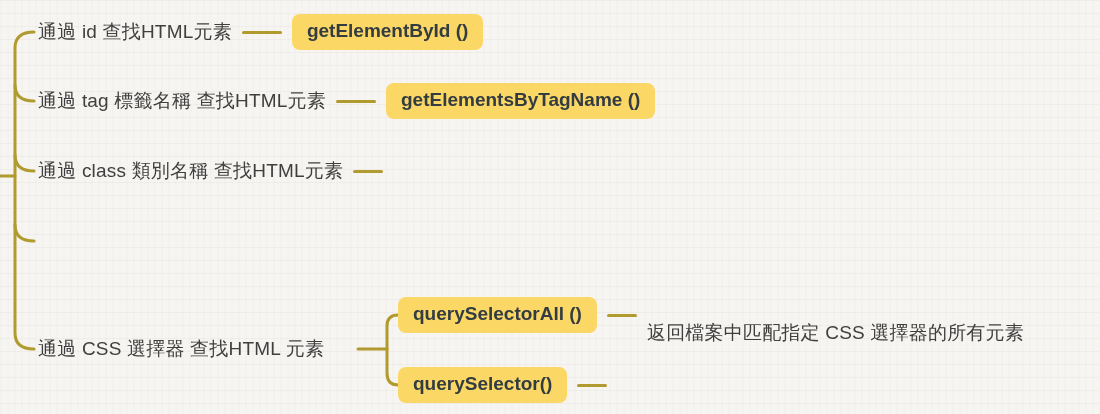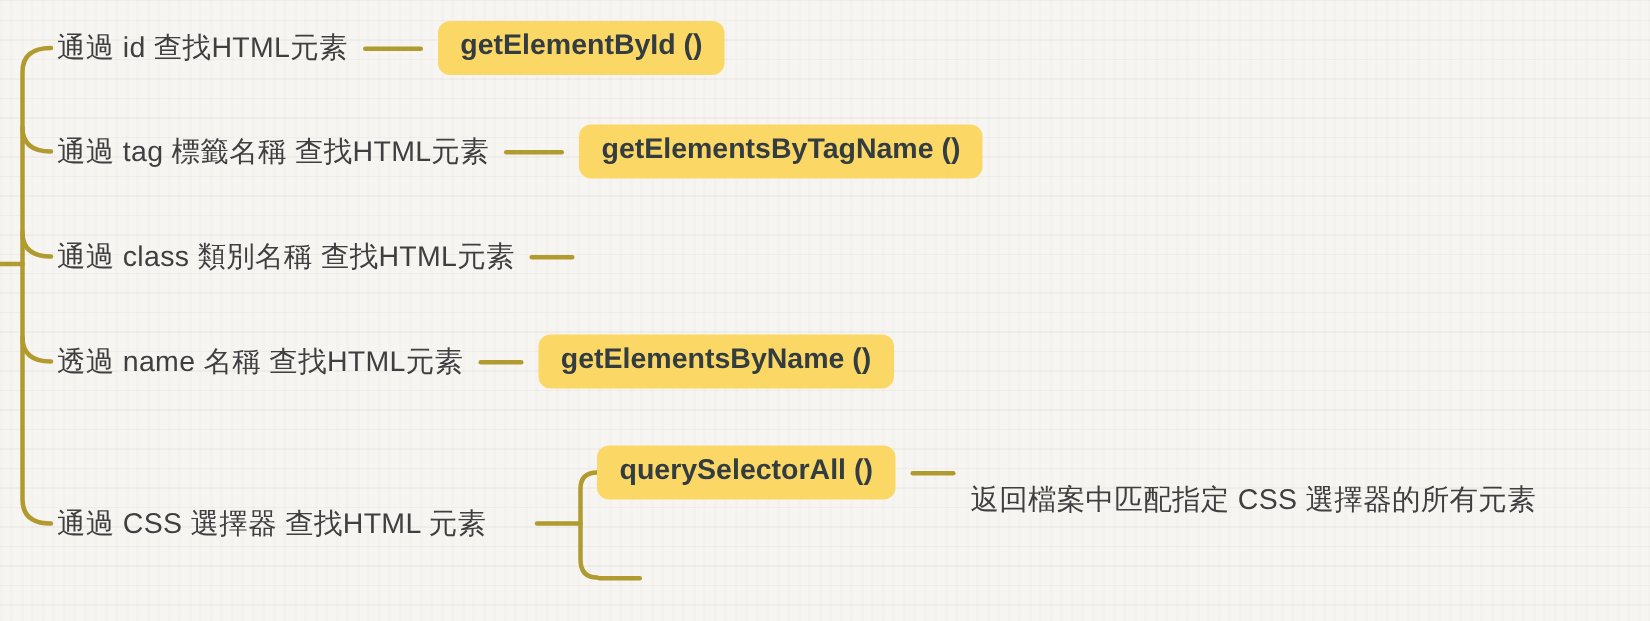--- a/index.html
+++ b/index.html
@@ -98,33 +98,29 @@
     <span class="label">通過 id 查找HTML元素</span>
     <span class="dash"></span>
     <span class="chip">getElementById ()</span>
   </div>
 
   <div class="row r3">
     <span class="label">通過 class 類別名稱 查找HTML元素</span>
     <span class="dash short"></span>
   </div>
 
-  <div class="row r4">
-    <span class="label">透過 name 名稱 查找HTML元素</span>
-    <span class="dash short"></span>
-    <span class="chip">getElementsByName ()</span>
-  </div>
 
   <div class="row r5">
     <span class="label">通過 CSS 選擇器 查找HTML 元素</span>
   </div>
 
   <div class="row c1">
     <span class="chip">querySelectorAll ()</span>
     <span class="dash short"></span>
     <span class="desc">返回檔案中匹配指定 CSS 選擇器的所有元素</span>
   </div>
 
   <div class="row c2">
+    <span class="chip">querySelector()</span>
     <span class="dash short"></span>
   </div>
 
 </div>
 
 </body></html>

